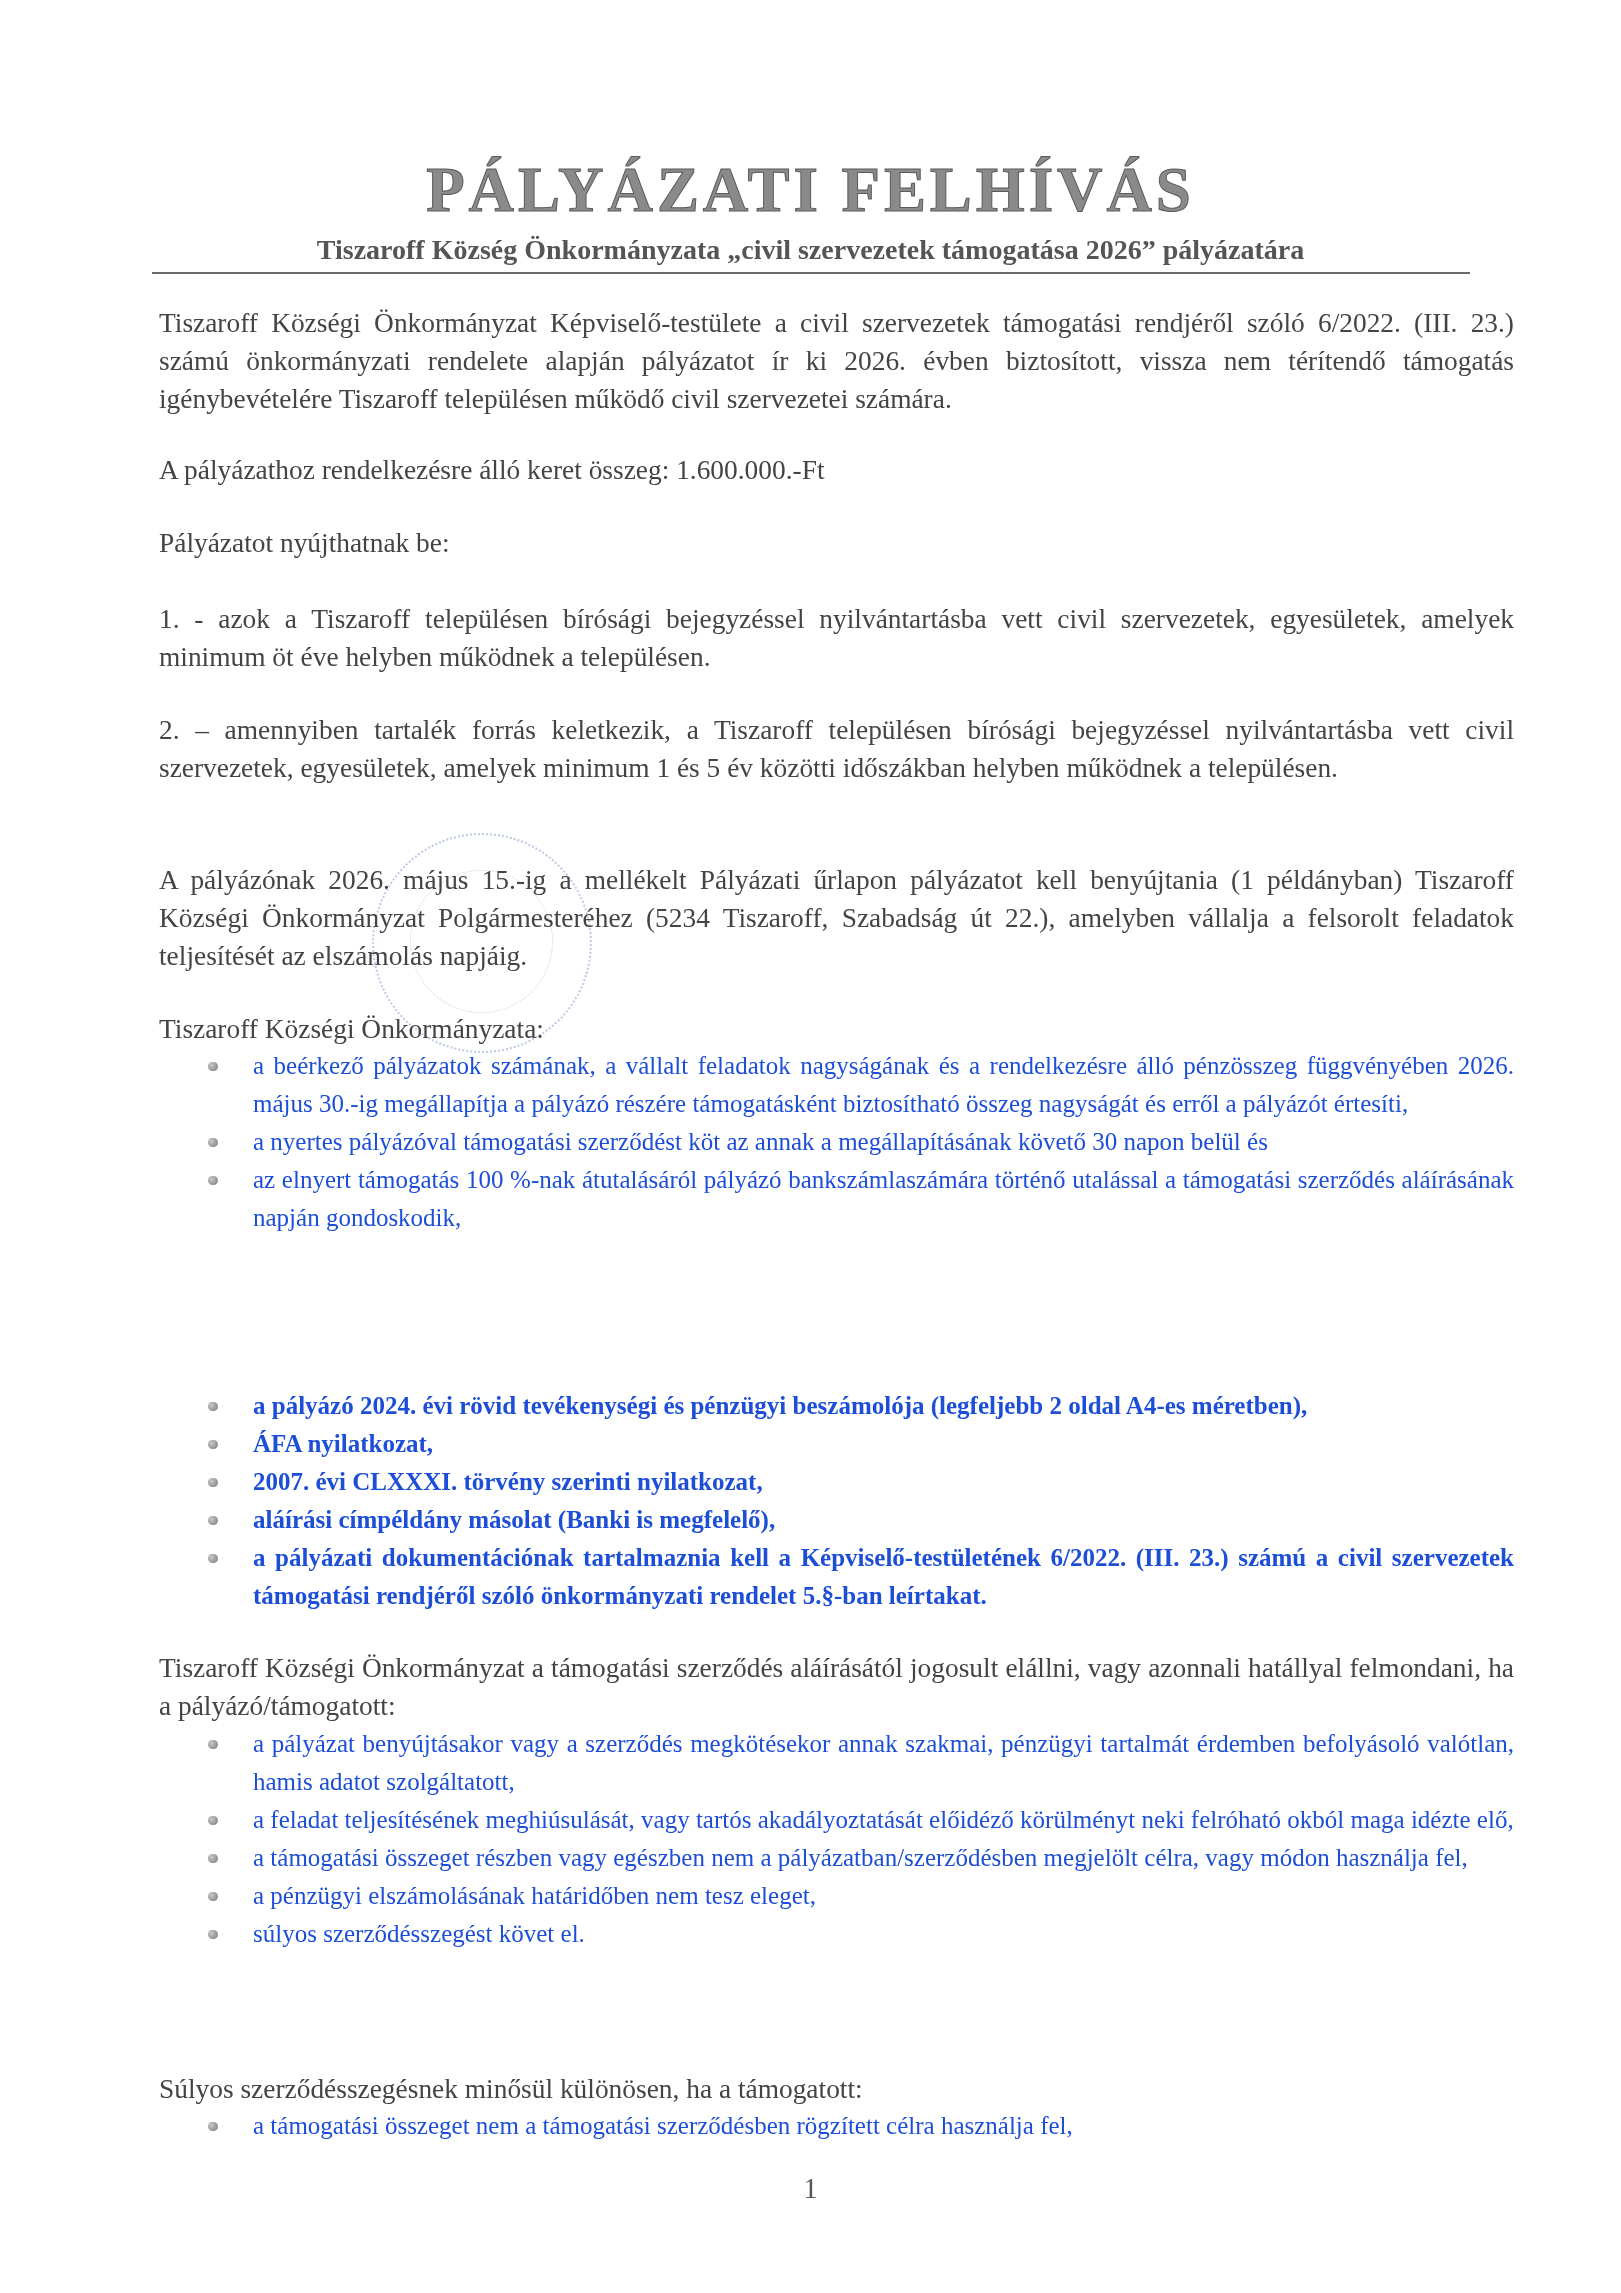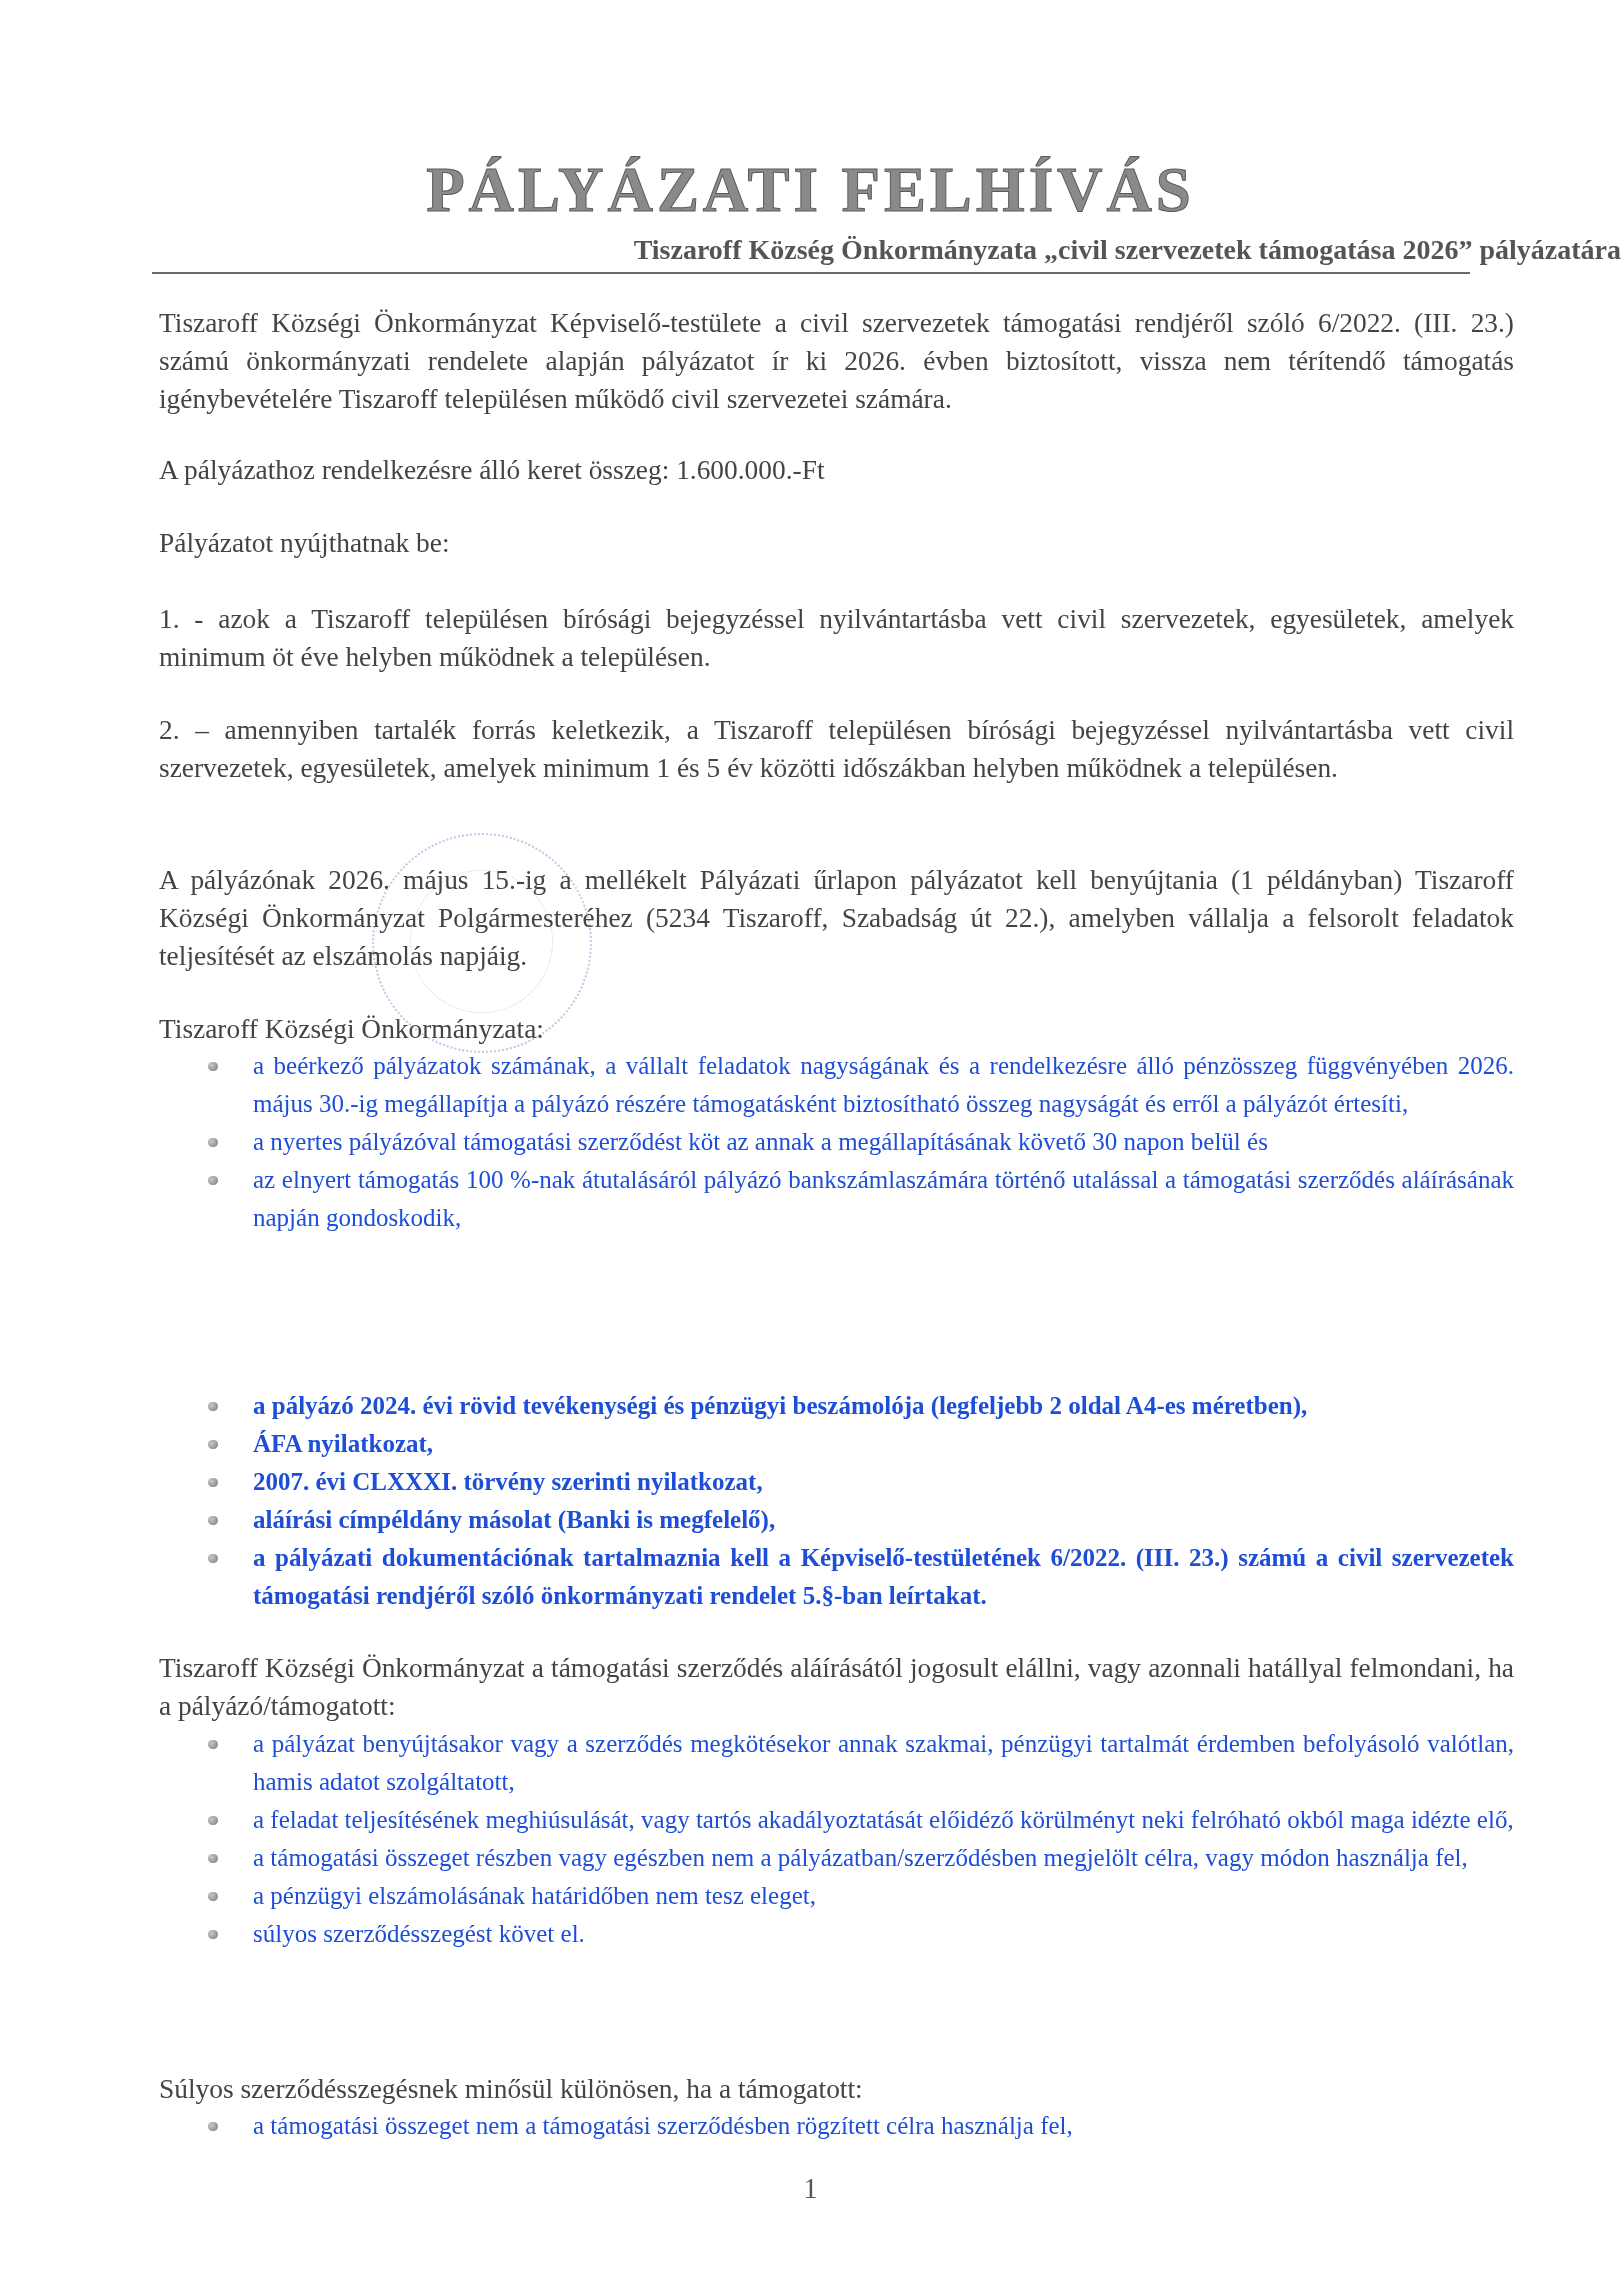--- a/index.html
+++ b/index.html
@@ -10,21 +10,21 @@
   }
   .page { position: absolute; left: 0; top: 0; width: 1294px; height: 2294px; }
   .title {
     position: absolute; left: 0; width: 1621px; top: 155px;
     text-align: center; font-size: 63px; font-weight: bold;
     letter-spacing: 3.9px; color: #8a8a8a; line-height: 71px;
     -webkit-text-stroke: 1px #5a5a5a;
   }
   .subtitle {
     position: absolute; left: 0; width: 1621px; top: 233px;
-    text-align: right; font-size: 28px; font-weight: bold;
+    text-align: center; font-size: 28px; font-weight: bold;
     color: #555555; line-height: 33px;
   }
   .rule {
     position: absolute; left: 152px; width: 1318px; top: 272px;
     height: 0; border-top: 2px solid #6a6a6a;
   }
   .p {
     position: absolute; left: 159px; width: 1355px;
     font-size: 27.4px; line-height: 38px; text-align: justify;
     color: #444444;

